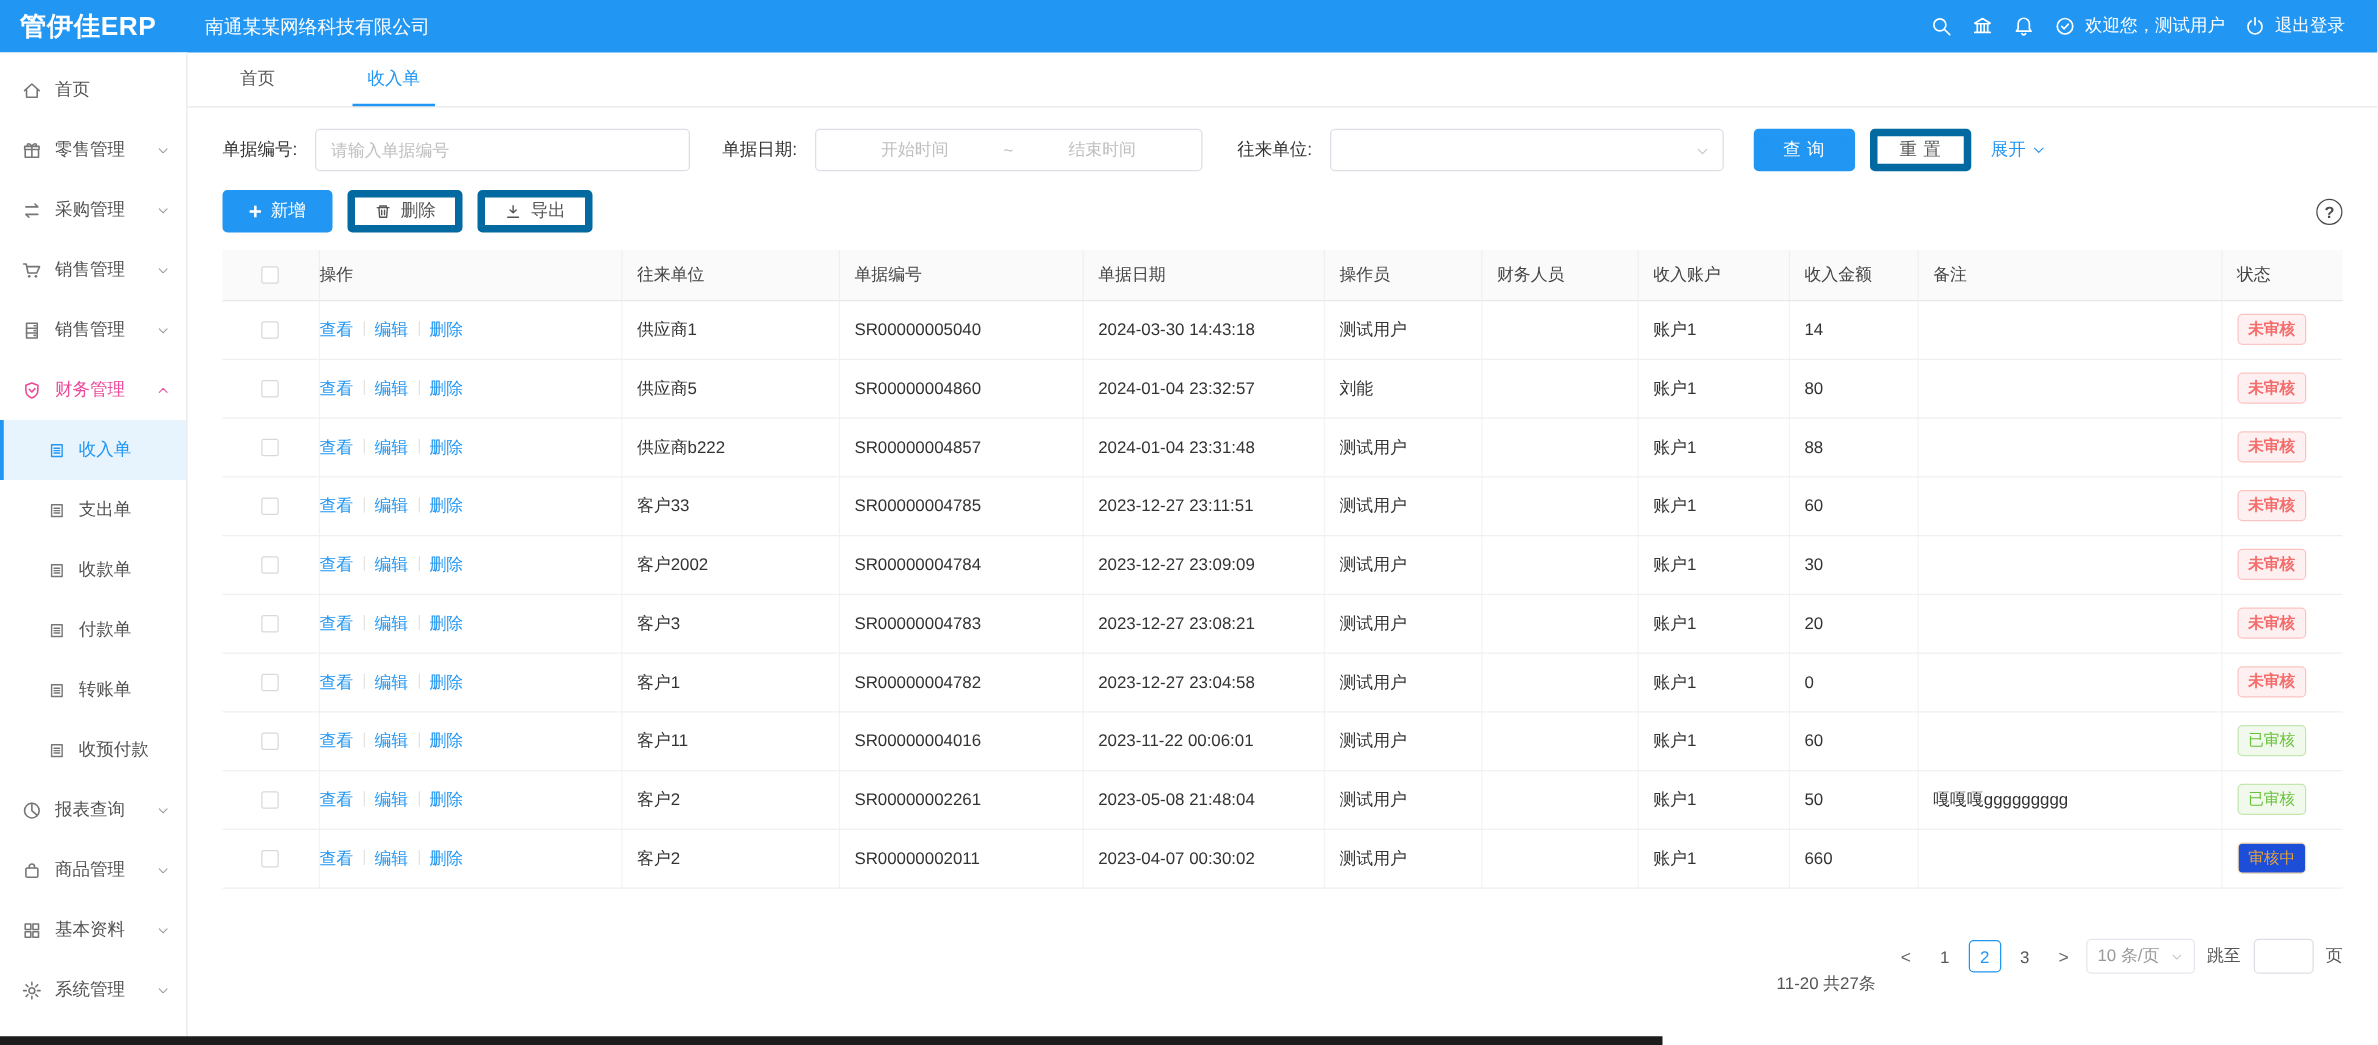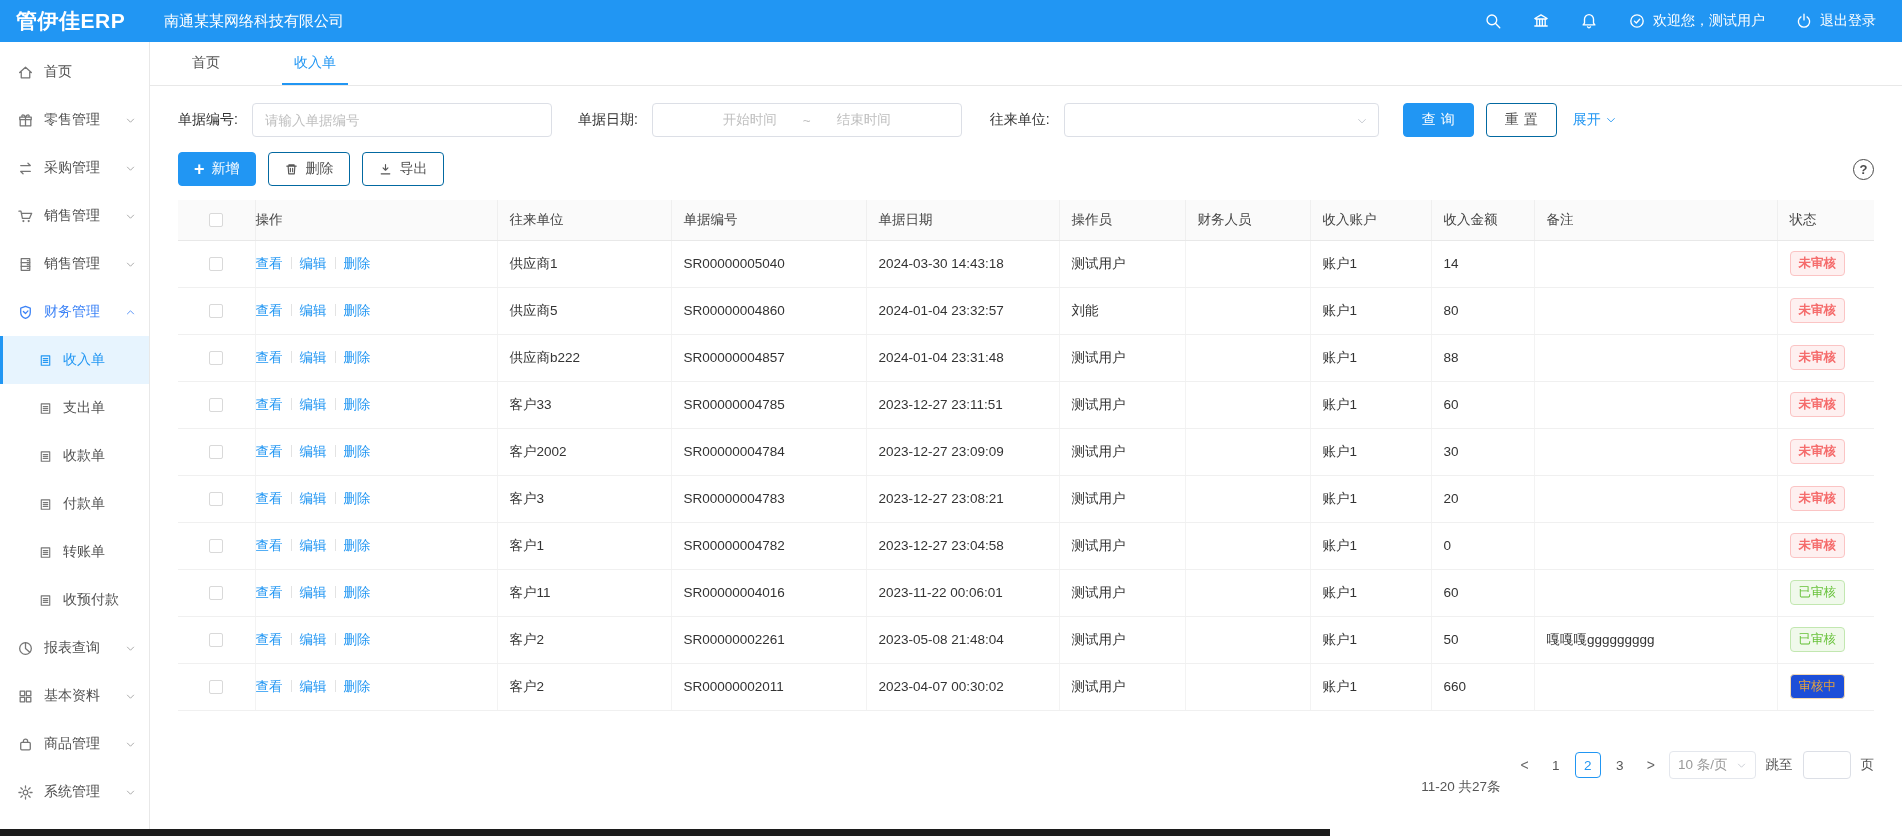--- a/index.html
+++ b/index.html
@@ -4,54 +4,54 @@
 <style>
   * { margin:0; padding:0; box-sizing:border-box; }
   html,body { width:1902px; height:836px; overflow:hidden; background:#fff;
     font-family:"Liberation Sans","DejaVu Sans",sans-serif; font-size:14px; color:#333; }
   .page { position:relative; width:1902px; height:836px; }
 
   
   .topbar { height:42px; background:#2196f3; color:#fff; display:flex; align-items:center; }
   .logo { width:150px; padding-left:16px; font-size:21px; font-weight:bold; letter-spacing:.5px; }
   .company { font-size:15px; margin-left:14px; }
-  .topbar-right { margin-left:auto; display:flex; align-items:center; gap:30px; padding-right:26px; font-size:14px; }
+  .topbar-right { margin-left:auto; display:flex; align-items:center; gap:15px; padding-right:26px; font-size:14px; }
   .topbar-right .ticon { width:18px; height:18px; display:inline-flex; }
   .tb-group { display:flex; align-items:center; gap:7px; cursor:pointer; }
   .ticon svg, .icon svg, .chev svg, .bicon svg, .selchev svg { width:100%; height:100%; display:block; }
 
   
   .layout { display:flex; height:794px; }
   .sidebar { width:150px; border-right:1px solid #e8e8e8; padding-top:6px; background:#fff; flex-shrink:0; }
   .side-item { height:48px; display:flex; align-items:center; gap:10px; padding-left:17px; color:#515151; cursor:pointer; position:relative; }
   .side-item .icon { width:17px; height:17px; color:#767676; flex-shrink:0; }
   .side-item .chev { width:11px; height:11px; color:#999; margin-left:auto; margin-right:13px; }
   .side-item.sub { padding-left:38px; }
   .side-item.sub .icon { width:15px; height:15px; }
-  .side-item.hl, .side-item.hl .icon, .side-item.hl .chev { color:#3b82f6; }
+  .side-item.hl, .side-item.hl .icon, .side-item.hl .chev { color:#ec4899; }
   .side-item.active { background:#e7f4fe; color:#2196f3; }
   .side-item.active .icon { color:#2196f3; }
   .side-item.active::before { content:""; position:absolute; left:0; top:0; width:3px; height:100%; background:#2196f3; }
 
   .content { flex:1; display:flex; flex-direction:column; min-width:0; }
 
   
   .tabbar { height:44px; border-bottom:1px solid #e8e8e8; display:flex; align-items:stretch; padding-left:30px; gap:50px; flex-shrink:0; }
   .tab { display:flex; align-items:center; padding:0 12px; color:#555; cursor:pointer; border-bottom:2px solid transparent; }
   .tab.active { color:#2196f3; border-bottom-color:#2196f3; }
 
   
   .filterbar { display:flex; align-items:center; padding:17px 28px 13px; gap:12px; flex-shrink:0; }
   .flabel { color:#333; margin-right:2px; white-space:nowrap; }
   .tinput { width:300px; height:34px; border:1px solid #dcdfe6; border-radius:4px; padding:0 12px; font-size:13.5px; color:#333; outline:none; font-family:inherit; }
   .tinput::placeholder { color:#bfbfbf; }
-  .daterange { width:310px; height:34px; border:1px solid #dcdfe6; border-radius:4px; display:flex; align-items:center; justify-content:center; gap:26px; color:#bfbfbf; font-size:13.5px; cursor:text; }
+  .daterange { width:310px; height:34px; border:1px solid #dcdfe6; border-radius:4px; display:flex; align-items:center; justify-content:center; gap:44px; color:#bfbfbf; font-size:13.5px; cursor:text; }
   .selectbox { width:315px; height:34px; border:1px solid #dcdfe6; border-radius:4px; position:relative; cursor:pointer; }
   .selchev { position:absolute; right:10px; top:11px; width:12px; height:12px; color:#c0c4cc; }
-  .btn { height:34px; border-radius:4px; border:1px solid #0369a1; background:#fff; color:#555; font-size:14px; display:inline-flex; align-items:center; justify-content:center; padding:0 15px; cursor:pointer; font-family:inherit; }
+  .btn { height:34px; border-radius:4px; border:6px solid #0369a1; background:#fff; color:#555; font-size:14px; display:inline-flex; align-items:center; justify-content:center; padding:0 15px; cursor:pointer; font-family:inherit; }
   .btn.primary { background:#2196f3; border-color:#2196f3; color:#fff; }
   .btn.spaced { letter-spacing:5px; padding-left:18px; padding-right:13px; }
   .expand { color:#2196f3; display:flex; align-items:center; gap:4px; margin-left:4px; cursor:pointer; }
   .expand .chev { width:12px; height:12px; }
 
   
   .toolbar { display:flex; align-items:center; gap:12px; padding:2px 28px 14px; flex-shrink:0; }
   .btn .bicon { width:15px; height:15px; margin-right:7px; color:inherit; display:inline-flex; }
   .btn .plus { font-size:18px; font-weight:bold; margin-right:7px; line-height:1; }
   .help { margin-left:auto; width:21px; height:21px; border:1.5px solid #4a4a4a; border-radius:50%; color:#4a4a4a; display:flex; align-items:center; justify-content:center; font-size:13px; font-weight:bold; cursor:pointer; }
@@ -273,41 +273,41 @@
           <span class="lbl">报表查询</span>
           <span class="chev">
             <svg viewBox="0 0 16 16">
               <path d="M3.5 6 8 10.5 12.5 6" fill="none" stroke="currentColor" stroke-width="1.2" stroke-linecap="round" stroke-linejoin="round"></path>
             </svg>
           </span>
         </div>
         <div class="side-item">
           <span class="icon">
             <svg viewBox="0 0 16 16">
+              <rect x="3.5" y="6" width="9" height="7" rx="1" fill="none" stroke="currentColor" stroke-width="1.2" stroke-linecap="round" stroke-linejoin="round"></rect>
+              <path d="M6 6V5a2 2 0 0 1 4 0v1" fill="none" stroke="currentColor" stroke-width="1.2" stroke-linecap="round" stroke-linejoin="round"></path>
+            </svg>
+          </span>
+          <span class="lbl">商品管理</span>
+          <span class="chev">
+            <svg viewBox="0 0 16 16">
+              <path d="M3.5 6 8 10.5 12.5 6" fill="none" stroke="currentColor" stroke-width="1.2" stroke-linecap="round" stroke-linejoin="round"></path>
+            </svg>
+          </span>
+        </div>
+        <div class="side-item">
+          <span class="icon">
+            <svg viewBox="0 0 16 16">
               <rect x="3" y="3" width="4.2" height="4.2" fill="none" stroke="currentColor" stroke-width="1.2" stroke-linecap="round" stroke-linejoin="round"></rect>
               <rect x="8.8" y="3" width="4.2" height="4.2" fill="none" stroke="currentColor" stroke-width="1.2" stroke-linecap="round" stroke-linejoin="round"></rect>
               <rect x="3" y="8.8" width="4.2" height="4.2" fill="none" stroke="currentColor" stroke-width="1.2" stroke-linecap="round" stroke-linejoin="round"></rect>
               <rect x="8.8" y="8.8" width="4.2" height="4.2" fill="none" stroke="currentColor" stroke-width="1.2" stroke-linecap="round" stroke-linejoin="round"></rect>
             </svg>
           </span>
           <span class="lbl">基本资料</span>
-          <span class="chev">
-            <svg viewBox="0 0 16 16">
-              <path d="M3.5 6 8 10.5 12.5 6" fill="none" stroke="currentColor" stroke-width="1.2" stroke-linecap="round" stroke-linejoin="round"></path>
-            </svg>
-          </span>
-        </div>
-        <div class="side-item">
-          <span class="icon">
-            <svg viewBox="0 0 16 16">
-              <rect x="3.5" y="6" width="9" height="7" rx="1" fill="none" stroke="currentColor" stroke-width="1.2" stroke-linecap="round" stroke-linejoin="round"></rect>
-              <path d="M6 6V5a2 2 0 0 1 4 0v1" fill="none" stroke="currentColor" stroke-width="1.2" stroke-linecap="round" stroke-linejoin="round"></path>
-            </svg>
-          </span>
-          <span class="lbl">商品管理</span>
           <span class="chev">
             <svg viewBox="0 0 16 16">
               <path d="M3.5 6 8 10.5 12.5 6" fill="none" stroke="currentColor" stroke-width="1.2" stroke-linecap="round" stroke-linejoin="round"></path>
             </svg>
           </span>
         </div>
         <div class="side-item">
           <span class="icon">
             <svg viewBox="0 0 16 16">
               <circle cx="8" cy="8" r="2.2" fill="none" stroke="currentColor" stroke-width="1.2" stroke-linecap="round" stroke-linejoin="round"></circle>

